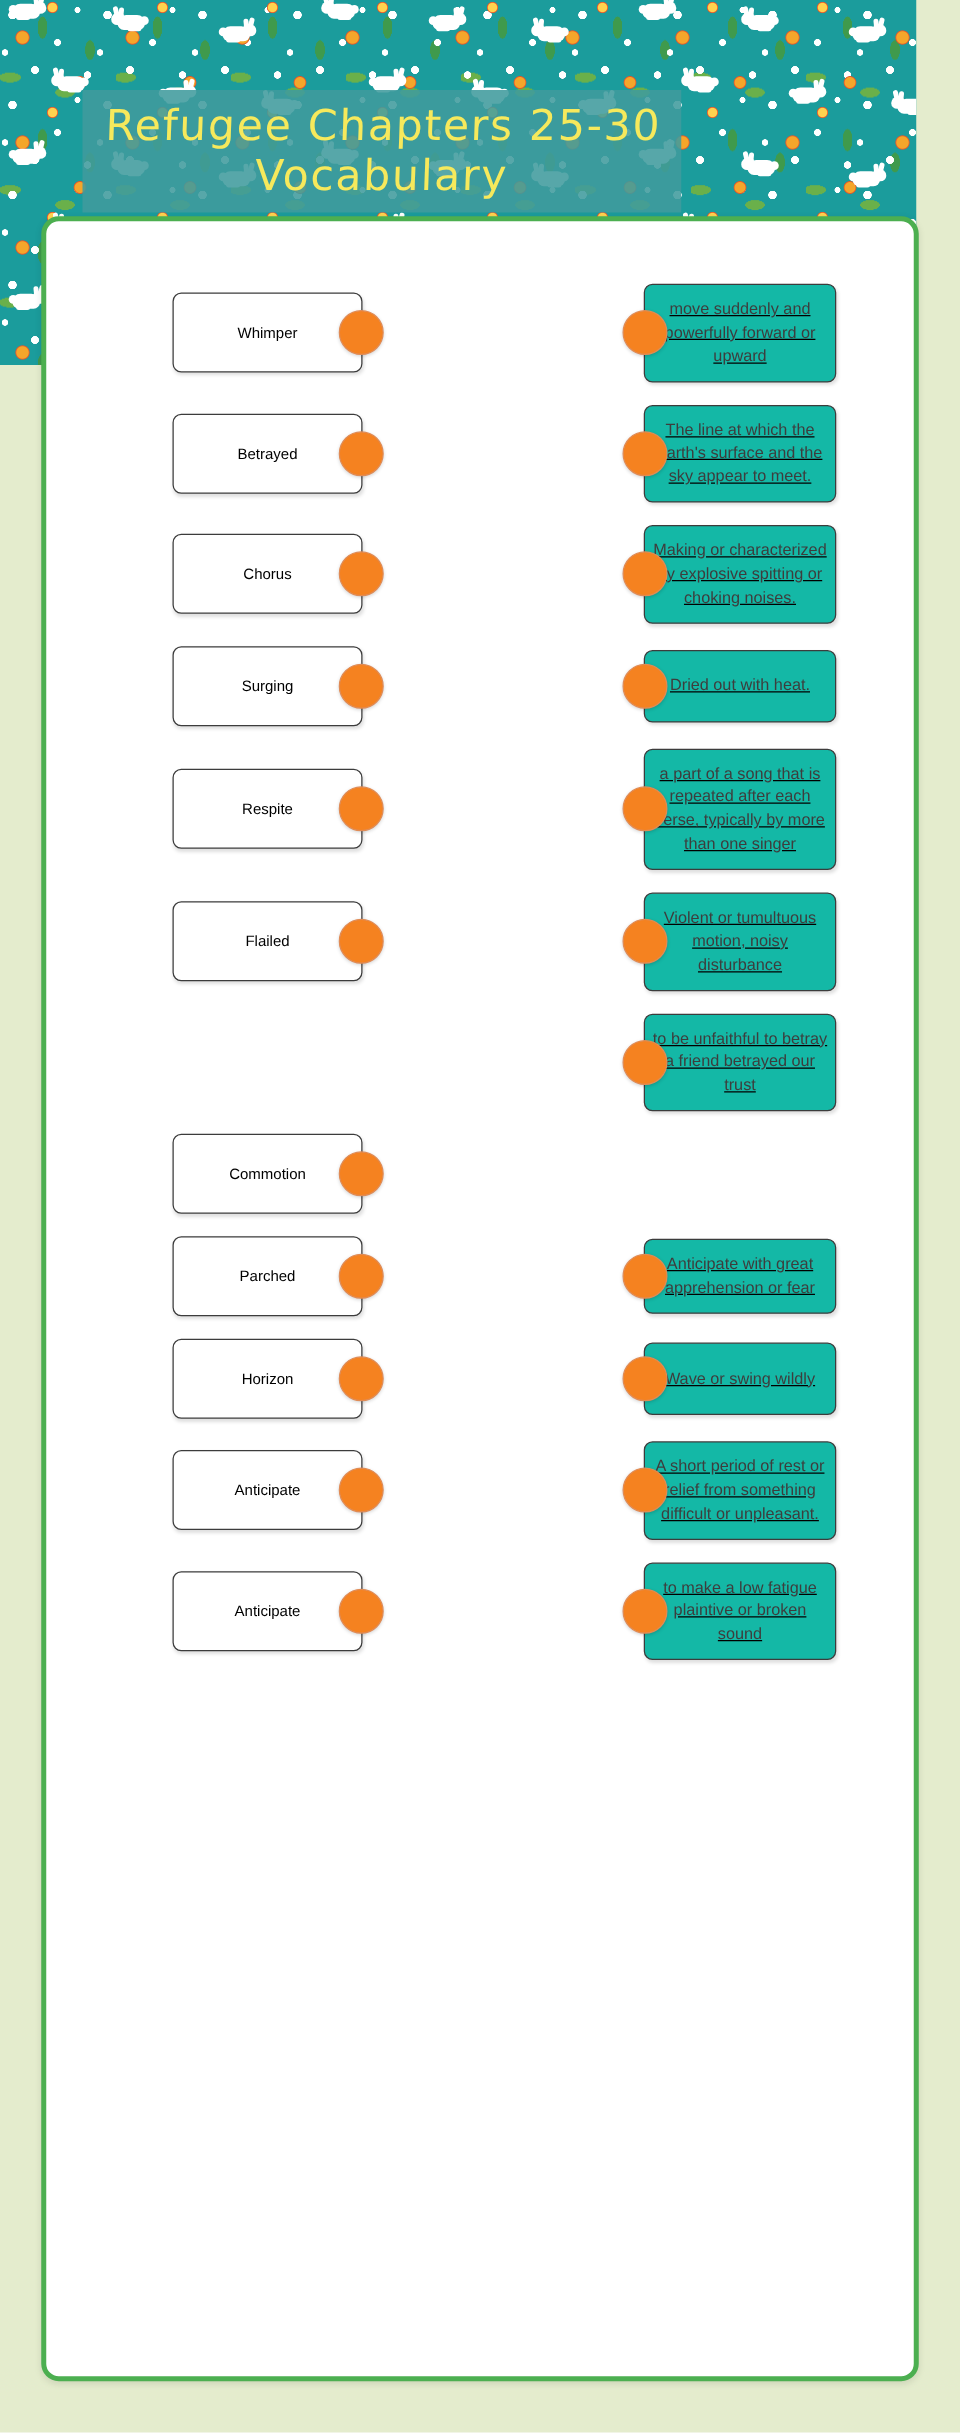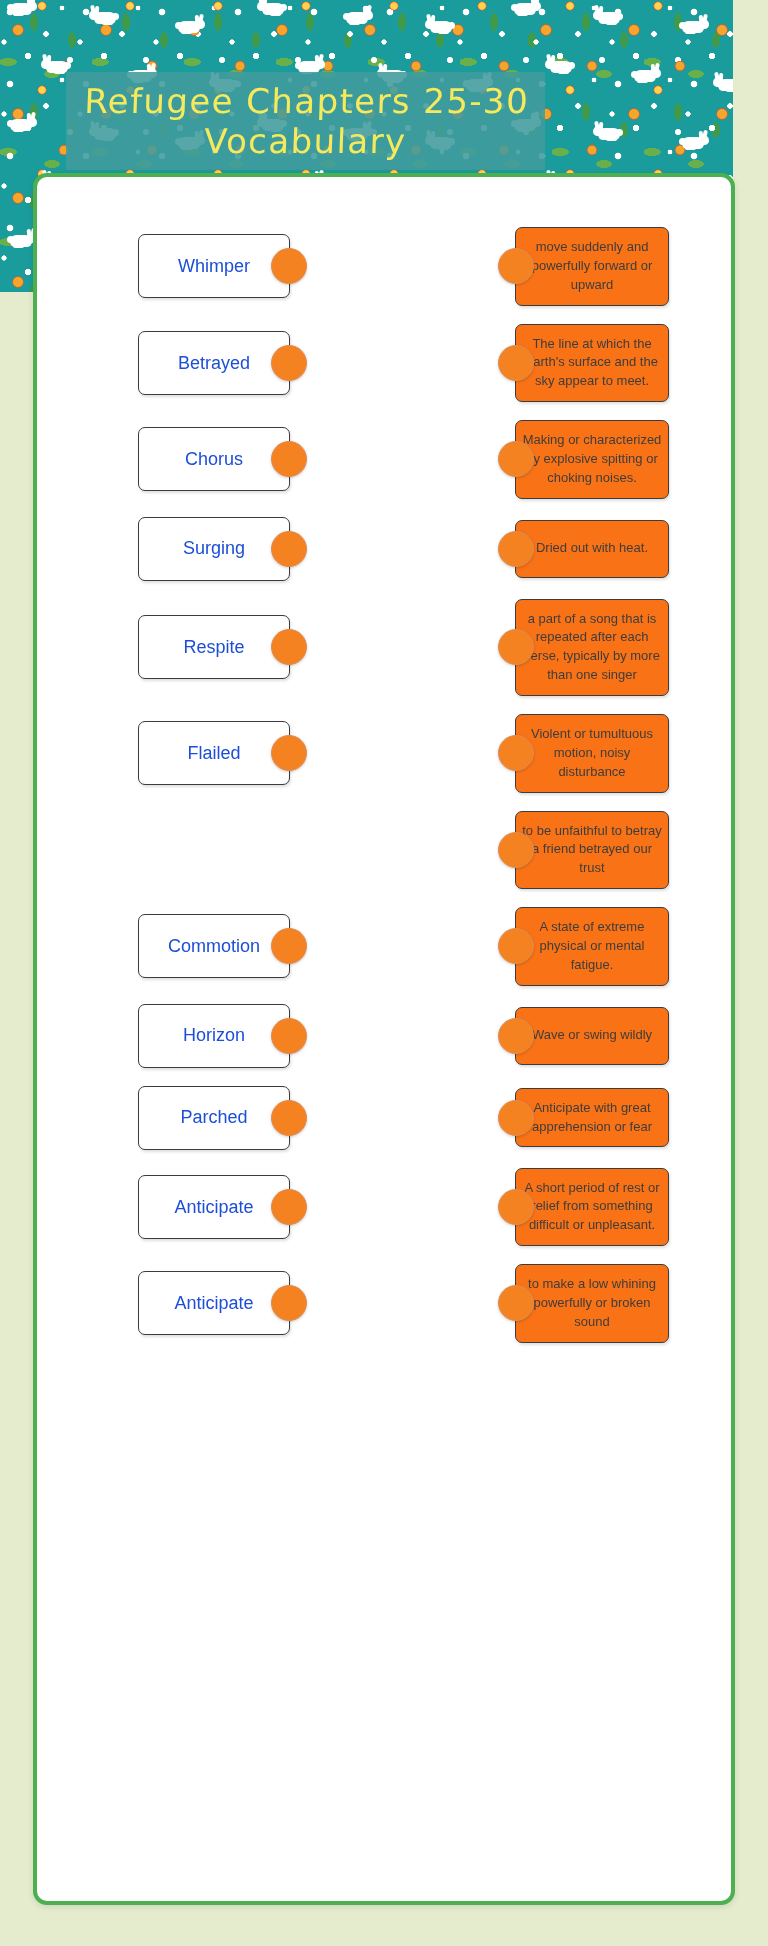--- a/index.html
+++ b/index.html
@@ -169,22 +169,22 @@
     border: 1px solid #3c3c3c;
     border-radius: 7px;
     background: #ffffff;
     display: flex;
     align-items: center;
     justify-content: center;
     box-sizing: border-box;
     box-shadow: 1px 2px 3px rgba(0,0,0,0.13);
   }
   .term-label {
-    font-size: 18px;
-    color: #1d4ed8;
+    font-size: 12px;
+    color: #000000;
     text-align: left;
     line-height: 1.35;
     padding: 6px 10px;
   }
   
   .term-box .dot {
     position: absolute;
     right: -18px;
     top: 50%;
     transform: translateY(-50%);
@@ -192,26 +192,27 @@
 
   .spacer { flex: 1 1 auto; }
 
   
   .def-box {
     position: relative;
     width: 154px;
     min-height: 58px;
     border: 1px solid #3c3c3c;
     border-radius: 7px;
-    background: #f97316;
+    background: #14b8a6;
     display: flex;
     align-items: center;
     justify-content: center;
     box-sizing: border-box;
     box-shadow: 1px 2px 3px rgba(0,0,0,0.13);
+    text-decoration: underline;
   }
   .def-label {
     font-size: 13px;
     color: #3d3d3d;
     text-align: center;
     line-height: 1.45;
     padding: 10px 6px;
   }
   
   .def-box .dot {
@@ -679,63 +680,59 @@
           <span class="dot"></span>
           <span class="def-label">to be unfaithful to betray a friend betrayed our trust</span>
         </div>
       </div>
       <div class="match-row">
         <div class="term-box">
           <span class="term-label">Commotion</span>
           <span class="dot"></span>
         </div>
         <div class="spacer"></div>
-        <div class="def-box">
-          <span class="dot"></span>
-          <span class="def-label">A state of extreme physical or mental fatigue.</span>
+      </div>
+      <div class="match-row">
+        <div class="term-box">
+          <span class="term-label">Parched</span>
+          <span class="dot"></span>
+        </div>
+        <div class="spacer"></div>
+        <div class="def-box">
+          <span class="dot"></span>
+          <span class="def-label">Anticipate with great apprehension or fear</span>
         </div>
       </div>
       <div class="match-row">
         <div class="term-box">
           <span class="term-label">Horizon</span>
           <span class="dot"></span>
         </div>
         <div class="spacer"></div>
         <div class="def-box">
           <span class="dot"></span>
           <span class="def-label">Wave or swing wildly</span>
         </div>
       </div>
       <div class="match-row">
         <div class="term-box">
-          <span class="term-label">Parched</span>
-          <span class="dot"></span>
-        </div>
-        <div class="spacer"></div>
-        <div class="def-box">
-          <span class="dot"></span>
-          <span class="def-label">Anticipate with great apprehension or fear</span>
-        </div>
-      </div>
-      <div class="match-row">
-        <div class="term-box">
           <span class="term-label">Anticipate</span>
           <span class="dot"></span>
         </div>
         <div class="spacer"></div>
         <div class="def-box">
           <span class="dot"></span>
           <span class="def-label">A short period of rest or relief from something difficult or unpleasant.</span>
         </div>
       </div>
       <div class="match-row">
         <div class="term-box">
           <span class="term-label">Anticipate</span>
           <span class="dot"></span>
         </div>
         <div class="spacer"></div>
         <div class="def-box">
           <span class="dot"></span>
-          <span class="def-label">to make a low whining powerfully or broken sound</span>
+          <span class="def-label">to make a low fatigue plaintive or broken sound</span>
         </div>
       </div>
     </div>
 </div>
 
 </body></html>

